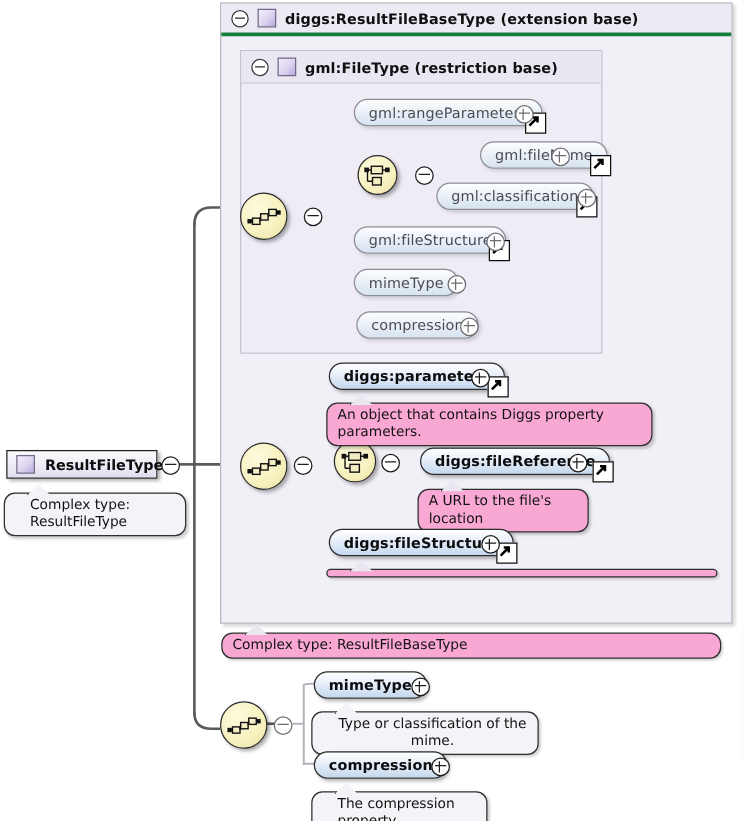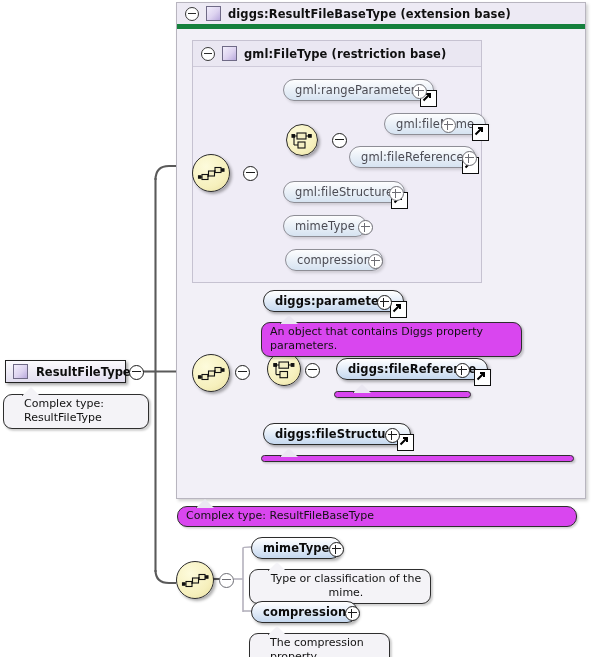--- a/index.html
+++ b/index.html
@@ -14,21 +14,21 @@
   
   .panel{
     position:absolute;box-sizing:border-box;
     background:#f2f0f7;border:1px solid #b8b5bf;
     box-shadow:2px 2px 3px rgba(0,0,0,.18);
   }
   .panel-head{
     position:absolute;left:0;top:0;height:26px;width:100%;
     display:flex;align-items:center;gap:7px;padding-left:8px;
     box-sizing:border-box;
-    background:#edeaf4;border-bottom:5px solid #15803d;
+    background:#edeaf4;border-bottom:3px solid #15803d;
   }
   .panel-inner{
     position:absolute;box-sizing:border-box;
     background:#efecf6;border:1px solid #c6c2d1;
   }
   .panel-inner .panel-head{background:#eae7f2;border-bottom:1px solid #cfcbda;}
   .panel-title{font-size:11.5px;font-weight:bold;color:#101010;white-space:nowrap;letter-spacing:.1px;}
 
   
   .circ{
@@ -107,21 +107,21 @@
     position:absolute;width:36px;height:36px;border-radius:50%;
     background:radial-gradient(circle at 36% 32%,#fdfbdc 0%,#f6f0bd 62%,#e8dea0 100%);
     border:1.4px solid #2b2b2b;
     box-shadow:2px 2px 3px rgba(0,0,0,.32);
   }
   .comp svg{position:absolute;left:0;top:0;}
 
   
   .note{
     position:absolute;box-sizing:border-box;
-    background:#d946ef;border:1.2px solid #2e2e2e;border-radius:9px;
+    background:#f9a8d4;border:1.2px solid #2e2e2e;border-radius:9px;
     padding:2px 8px 3px 8px;
     font-size:11px;color:#111;line-height:1.25;
     box-shadow:1.5px 1.5px 2px rgba(0,0,0,.18);
   }
   .note.white{background:#f4f3f7;padding-left:20px;}
   
   .note .tip{
     position:absolute;top:-8px;left:18px;width:18px;height:9px;overflow:hidden;
   }
   .note .tip::before{
@@ -314,21 +314,21 @@
   <span class="t">gml:fileName</span>
   <span class="refbadge">
     <svg width="12" height="12" viewBox="0 0 12 12">
         <path d="M2.5,9.5 L9,3 M5,3 H9 V7" stroke="#000" stroke-width="2" fill="none"></path>
       </svg>
   </span>
 </div>
 <div class="plusc faded" style="left:441px;top:117.5px;"></div>
 
 <div class="el faded" style="left:349px;top:146px;">
-  <span class="t">gml:fileReference</span>
+  <span class="t">gml:classification</span>
   <span class="refbadge">
     <svg width="12" height="12" viewBox="0 0 12 12">
         <path d="M2.5,9.5 L9,3 M5,3 H9 V7" stroke="#000" stroke-width="2" fill="none"></path>
       </svg>
   </span>
 </div>
 <div class="plusc faded" style="left:462px;top:150.5px;"></div>
 
 <div class="el faded" style="left:283px;top:181px;">
   <span class="t">gml:fileStructure</span>
@@ -370,37 +370,38 @@
   <span class="refbadge">
     <svg width="12" height="12" viewBox="0 0 12 12">
         <path d="M2.5,9.5 L9,3 M5,3 H9 V7" stroke="#000" stroke-width="2" fill="none"></path>
       </svg>
   </span>
 </div>
 <div class="plusc" style="left:455px;top:362.5px;"></div>
 
 <div class="note" style="left:334px;top:391px;width:137px;">
   <span class="tipfill"></span><span class="tip"></span>
+  <span>A URL to the file's location</span>
 </div>
 
 <div class="el" style="left:263px;top:423px;">
   <span class="t">diggs:fileStructure</span>
   <span class="refbadge">
     <svg width="12" height="12" viewBox="0 0 12 12">
         <path d="M2.5,9.5 L9,3 M5,3 H9 V7" stroke="#000" stroke-width="2" fill="none"></path>
       </svg>
   </span>
 </div>
 <div class="plusc" style="left:385px;top:427.5px;"></div>
 
 <div class="note" style="left:261px;top:455px;width:313px;">
   <span class="tipfill"></span><span class="tip"></span>
 </div>
 
-<div class="note" style="left:177px;top:506px;width:400px;border-radius:10px;">
+<div class="note" style="left:177px;top:506px;width:400px;">
   <span class="tipfill"></span><span class="tip"></span>
   <span>Complex type: ResultFileBaseType</span>
 </div>
 
 <div class="el" style="left:251px;top:537px;">
   <span class="t">mimeType</span>
 </div>
 <div class="plusc" style="left:329px;top:541.5px;"></div>
 
 <div class="note white" style="left:249px;top:569px;width:182px;text-align:center;">

